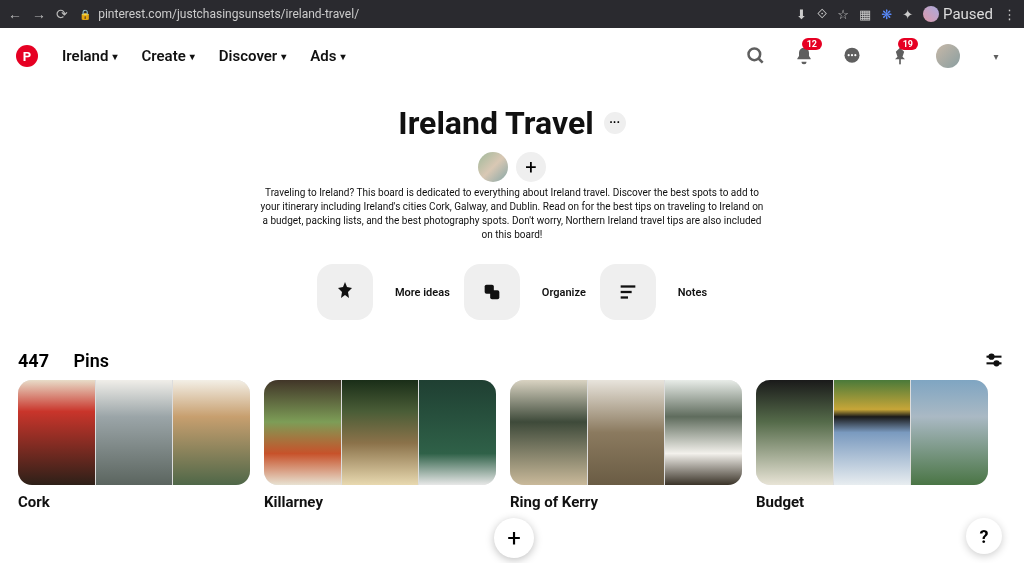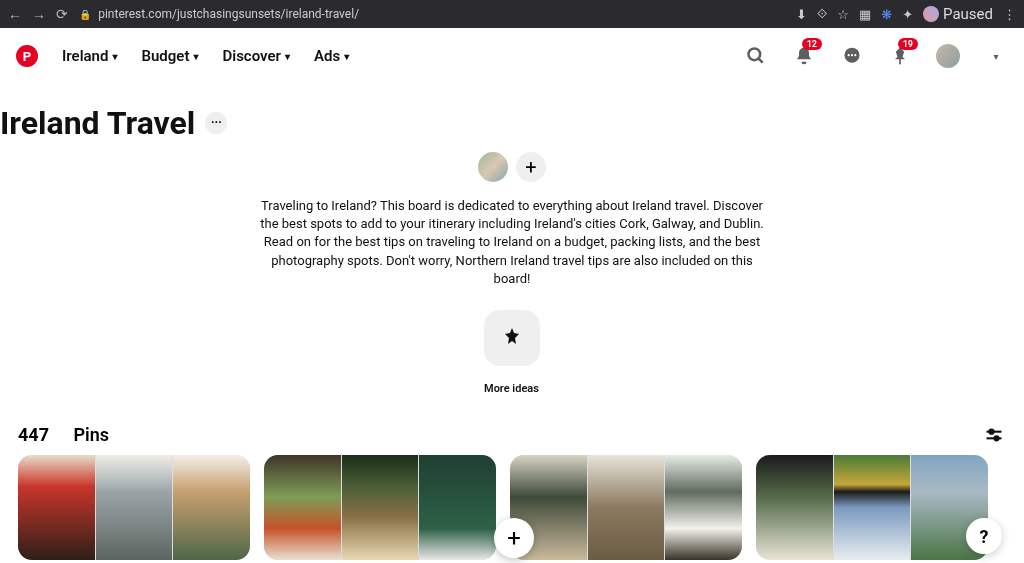--- a/index.html
+++ b/index.html
@@ -22,31 +22,31 @@
 .logo { width: 22px; height: 22px; border-radius: 50%; background: #e60023; display: flex; align-items: center; justify-content: center; color: #fff; font-weight: 700; font-size: 13px; }
 .nav-item { font-size: 15px; font-weight: 600; color: #111; display: flex; align-items: center; gap: 4px; cursor: pointer; }
 .chev { font-size: 10px; }
 .spacer { flex: 1; }
 .icon-btn { position: relative; width: 24px; height: 24px; display: flex; align-items: center; justify-content: center; color: #5f5f5f; cursor: pointer; }
 .badge { position: absolute; top: -6px; right: -6px; background: #e60023; color: #fff; font-size: 9px; font-weight: 700; border-radius: 10px; padding: 1px 5px; min-width: 14px; text-align: center; }
 .avatar-sm { width: 24px; height: 24px; border-radius: 50%; background: linear-gradient(135deg,#c7b8a8,#8a9ea0); }
 
 
 .hero { text-align: center; padding: 20px 0 10px; }
-.title-row { display: flex; justify-content: flex-start; align-items: center; gap: 10px; }
+.title-row { display: flex; justify-content: center; align-items: center; gap: 10px; }
 .title { font-size: 32px; font-weight: 700; color: #111; }
 .dot-btn { width: 22px; height: 22px; border-radius: 50%; background: #efefef; display: flex; align-items: center; justify-content: center; font-size: 12px; font-weight: 700; cursor: pointer; }
 .owner-row { display: flex; justify-content: center; gap: 8px; margin-top: 10px; }
 .owner-av { width: 30px; height: 30px; border-radius: 50%; background: linear-gradient(135deg,#9fb89a,#d9c8b4,#85a6a6); }
 .add-btn { width: 30px; height: 30px; border-radius: 50%; background: #efefef; display: flex; align-items: center; justify-content: center; font-size: 20px; font-weight: 400; cursor: pointer; }
-.desc { max-width: 510px; margin: 15px auto 0; font-size: 13px; line-height: 1.4; color: #111; }
+.desc { max-width: 510px; margin: 4px auto 0; font-size: 10px; line-height: 1.4; color: #111; }
 
 
 .actions { display: flex; justify-content: center; gap: 14px; margin-top: 22px; }
-.action-col { display: flex; flex-direction: column; align-items: flex-start; gap: 16px; }
+.action-col { display: flex; flex-direction: row; align-items: center; gap: 22px; }
 .action-btn { width: 56px; height: 56px; border-radius: 16px; background: #efefef; display: flex; align-items: center; justify-content: center; font-size: 20px; cursor: pointer; }
 .action-lbl { font-size: 11px; font-weight: 600; color: #111; }
 
 
 .pins-hdr { display: flex; align-items: center; padding: 18px 18px 8px; }
 .pins-count { font-size: 18px; font-weight: 700; }
 .pins-count .n { }
 .pins-count .t { font-weight: 600; padding-left: 20px; }
 .filter-btn { margin-left: auto; width: 24px; height: 24px; display: flex; align-items: center; justify-content: center; cursor: pointer; }
 
@@ -105,21 +105,21 @@
   </div>
 </div>
 
 <div class="p-header">
   <div class="logo">P</div>
   <div class="nav-item">
       <span>Ireland</span>
       <span class="chev">▾</span>
     </div>
   <div class="nav-item">
-      <span>Budget</span>
+      <span>Create</span>
       <span class="chev">▾</span>
     </div>
   <div class="nav-item">
       <span>Discover</span>
       <span class="chev">▾</span>
     </div>
   <div class="nav-item">
       <span>Ads</span>
       <span class="chev">▾</span>
     </div>
@@ -169,20 +169,39 @@
   <p class="desc">Traveling to Ireland? This board is dedicated to everything about Ireland travel. Discover the best spots to add to your itinerary including Ireland's cities Cork, Galway, and Dublin. Read on for the best tips on traveling to Ireland on a budget, packing lists, and the best photography spots. Don't worry, Northern Ireland travel tips are also included on this board!</p>
   <div class="actions">
     <div class="action-col">
       <div class="action-btn">
           <svg width="24" height="24" viewBox="0 0 24 24" fill="#111">
             <path d="M12 2l2 5 5 1-4 4 1 6-4-3-4 3 1-6-4-4 5-1z"></path>
           </svg>
         </div>
       <span class="action-lbl">More ideas</span>
     </div>
+    <div class="action-col">
+      <div class="action-btn">
+          <svg width="22" height="22" viewBox="0 0 24 24" fill="#111">
+            <rect x="4" y="4" width="10" height="10" rx="2"></rect>
+            <rect x="10" y="10" width="10" height="10" rx="2"></rect>
+          </svg>
+        </div>
+      <span class="action-lbl">Organize</span>
+    </div>
+    <div class="action-col">
+      <div class="action-btn">
+          <svg width="22" height="22" viewBox="0 0 24 24" fill="none" stroke="#111" stroke-width="2.5">
+            <line x1="4" y1="6" x2="20" y2="6"></line>
+            <line x1="4" y1="12" x2="16" y2="12"></line>
+            <line x1="4" y1="18" x2="12" y2="18"></line>
+          </svg>
+        </div>
+      <span class="action-lbl">Notes</span>
+    </div>
   </div>
 </div>
 
 <div class="pins-hdr">
   <div class="pins-count">
     <span class="n">447</span> <span class="t">Pins</span>
   </div>
   <div class="filter-btn">
       <svg width="20" height="20" viewBox="0 0 24 24" fill="none" stroke="#111" stroke-width="2.5">
         <line x1="3" y1="8" x2="21" y2="8"></line>

